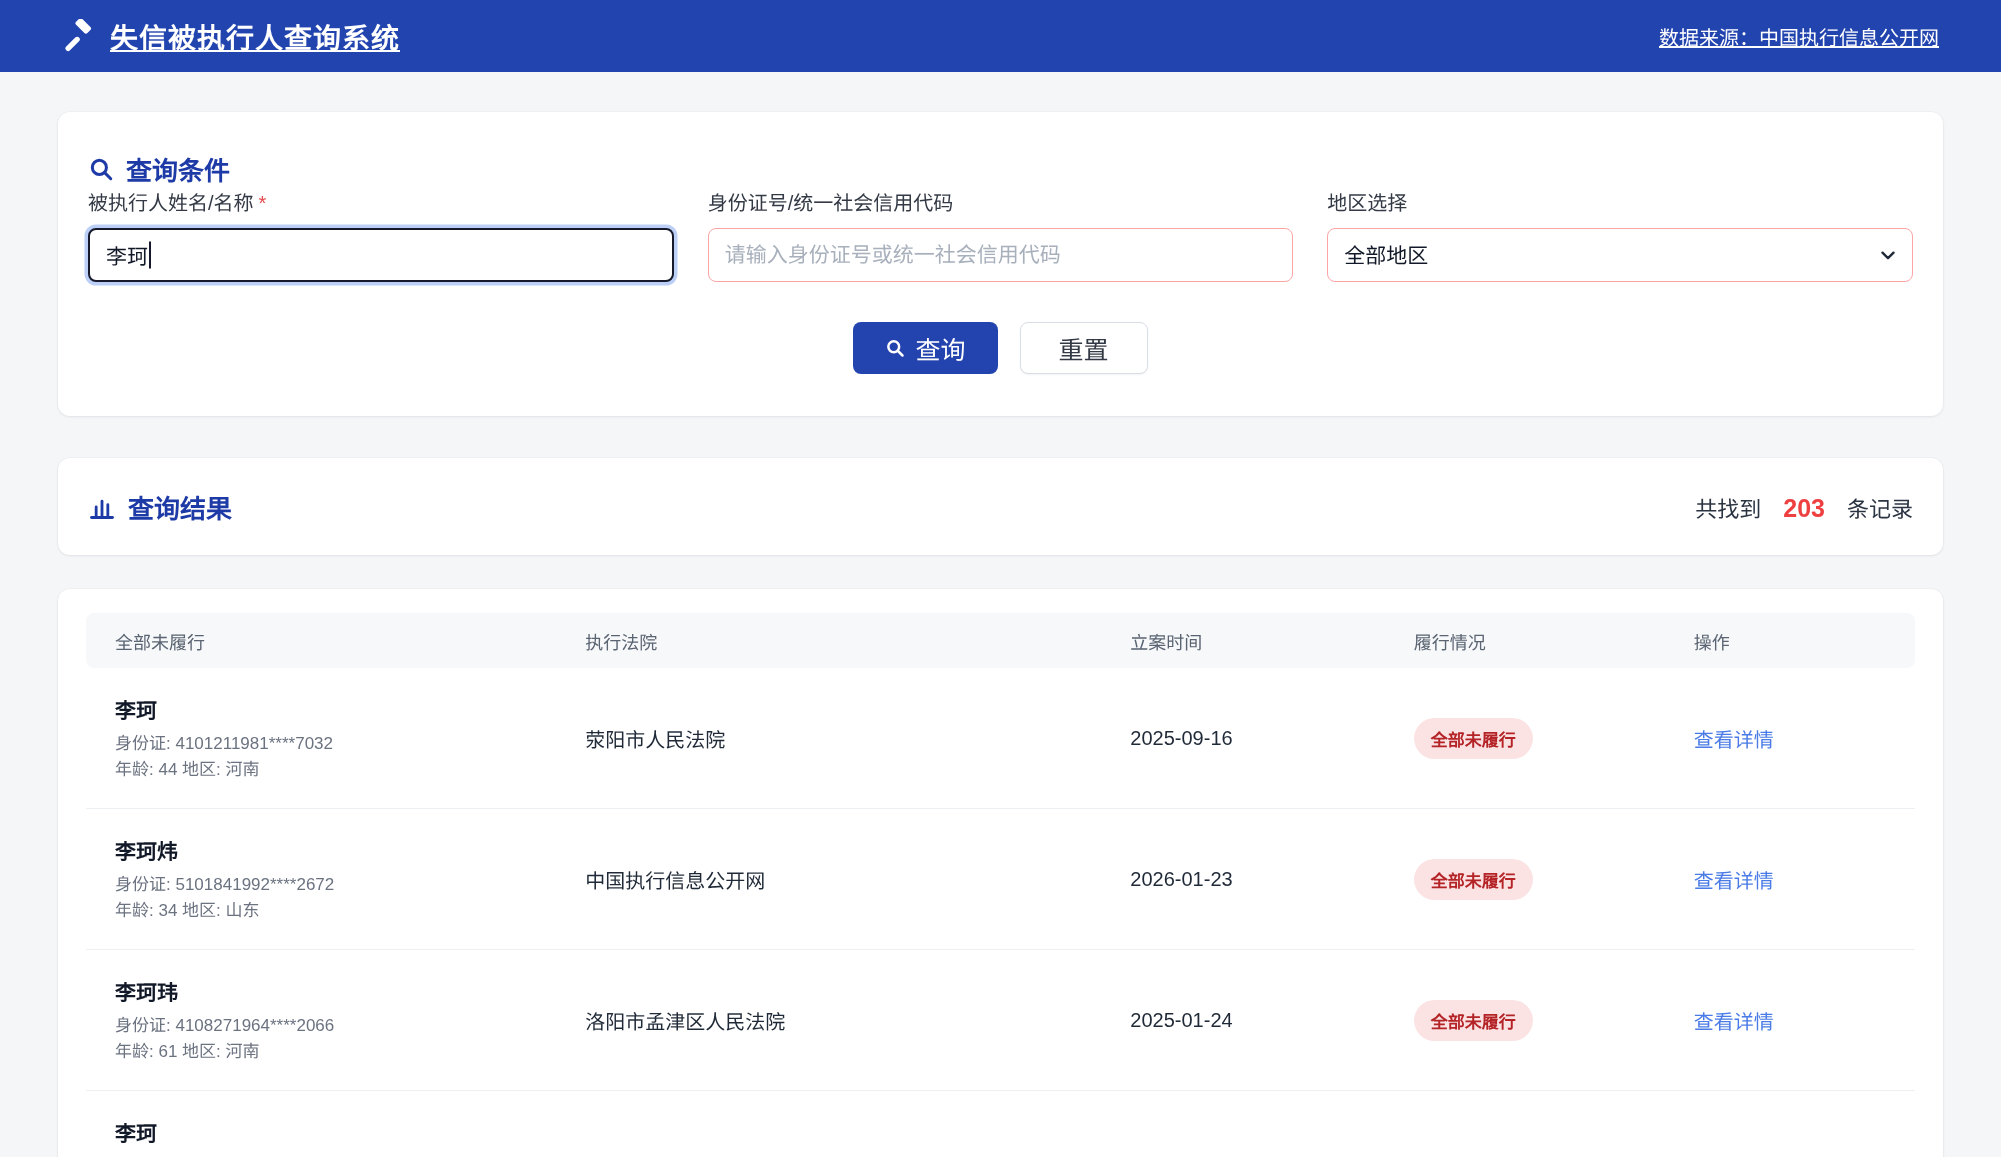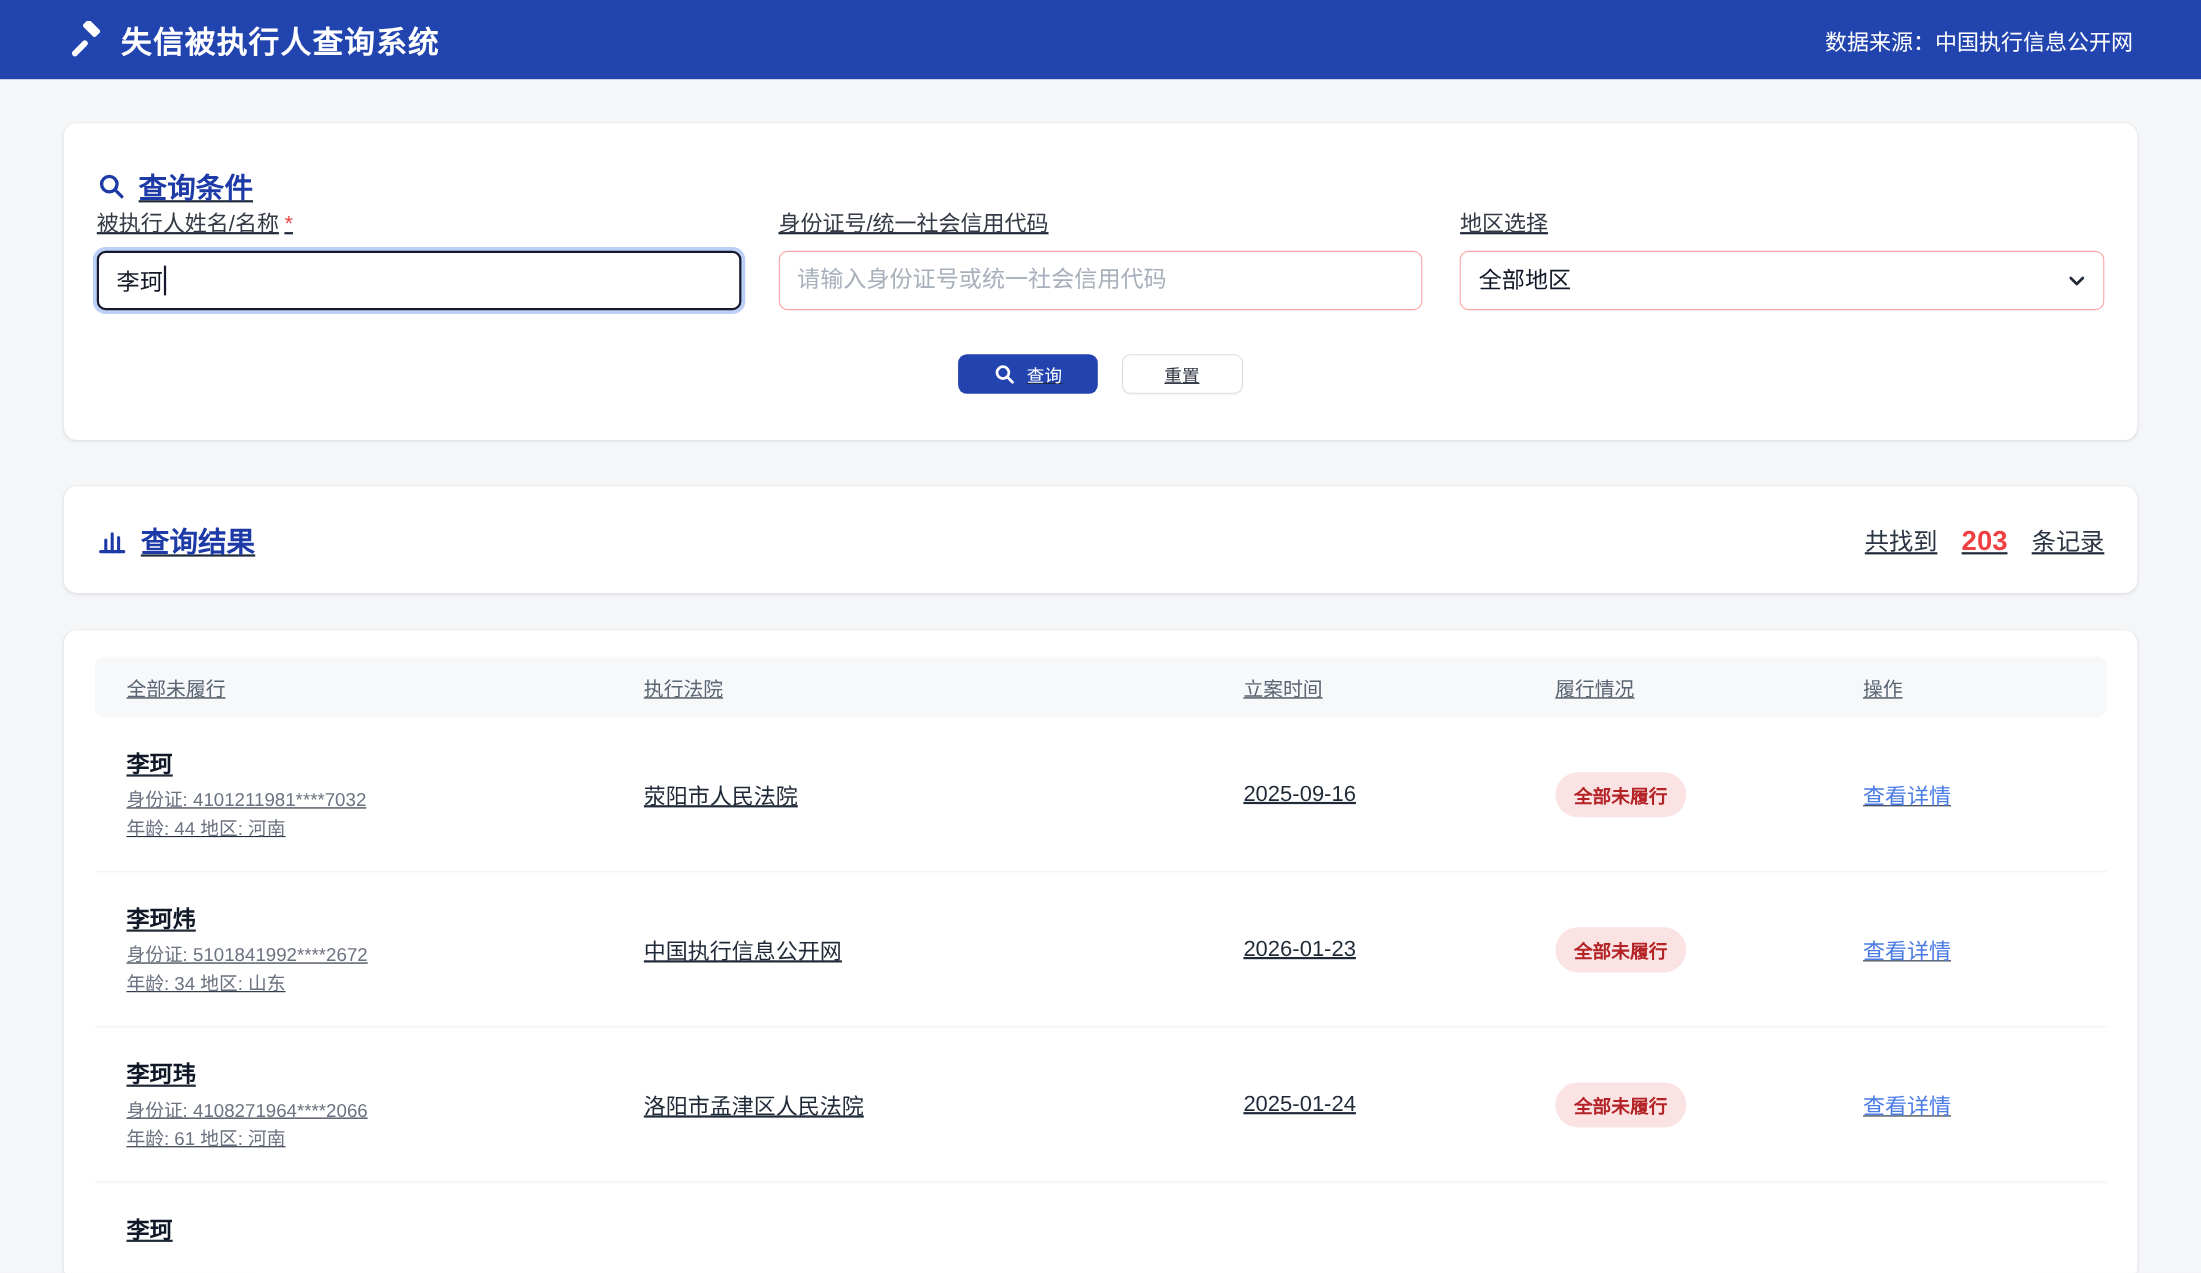--- a/index.html
+++ b/index.html
@@ -17,31 +17,30 @@
   html,body{width:2001px;height:1157px;overflow:hidden;}
   body{
     background:var(--page-bg);
     font-family:"Liberation Sans","DejaVu Sans",sans-serif;
     color:#1f2937;
   }
   
   .topbar{
     height:72px;background:var(--header-blue);
     display:flex;align-items:center;justify-content:space-between;
-    padding:0 62px;color:#fff;
+    padding:0 62px;color:#fff;text-decoration:underline;
   }
   .brand{display:flex;align-items:center;gap:14px;}
   .brand-title{font-size:28px;font-weight:700;letter-spacing:1px;}
   .source-note{font-size:20px;}
   
   .page{padding:0 58px;}
   .card{
     background:#fff;border-radius:12px;
     box-shadow:0 1px 3px rgba(16,24,40,.07), 0 0 0 1px rgba(16,24,40,.02);
-    text-decoration:underline;
   }
   .section-title{
     display:flex;align-items:center;gap:12px;
     color:var(--section-blue);font-size:26px;font-weight:700;
   }
   .section-title svg{color:var(--section-blue);}
   
   .query-card{margin-top:40px;padding:38px 30px 42px;}
   .form-grid{
     display:grid;grid-template-columns:1fr 1fr 1fr;gap:34px;
@@ -63,21 +62,21 @@
     position:absolute;left:61px;top:50%;transform:translateY(-50%);
     width:2px;height:27px;background:#15192b;
   }
   .region-select{appearance:none;-webkit-appearance:none;padding-right:46px;}
   .select-chevron{
     position:absolute;right:14px;top:50%;transform:translateY(-50%);
     pointer-events:none;display:flex;
   }
   .btn-row{display:flex;justify-content:center;gap:22px;margin-top:40px;}
   .btn{
-    height:36px;border-radius:8px;font-size:16px;font-family:inherit;
+    height:52px;border-radius:8px;font-size:25px;font-family:inherit;
     display:inline-flex;align-items:center;justify-content:center;gap:10px;
     cursor:pointer;
   }
   .btn-primary{
     background:var(--button-blue);color:#fff;border:none;padding:0 32px;
   }
   .btn-secondary{
     background:#fff;color:#333a45;border:1px solid #d9dee6;padding:0 38px;
     box-shadow:0 1px 2px rgba(16,24,40,.05);
   }

